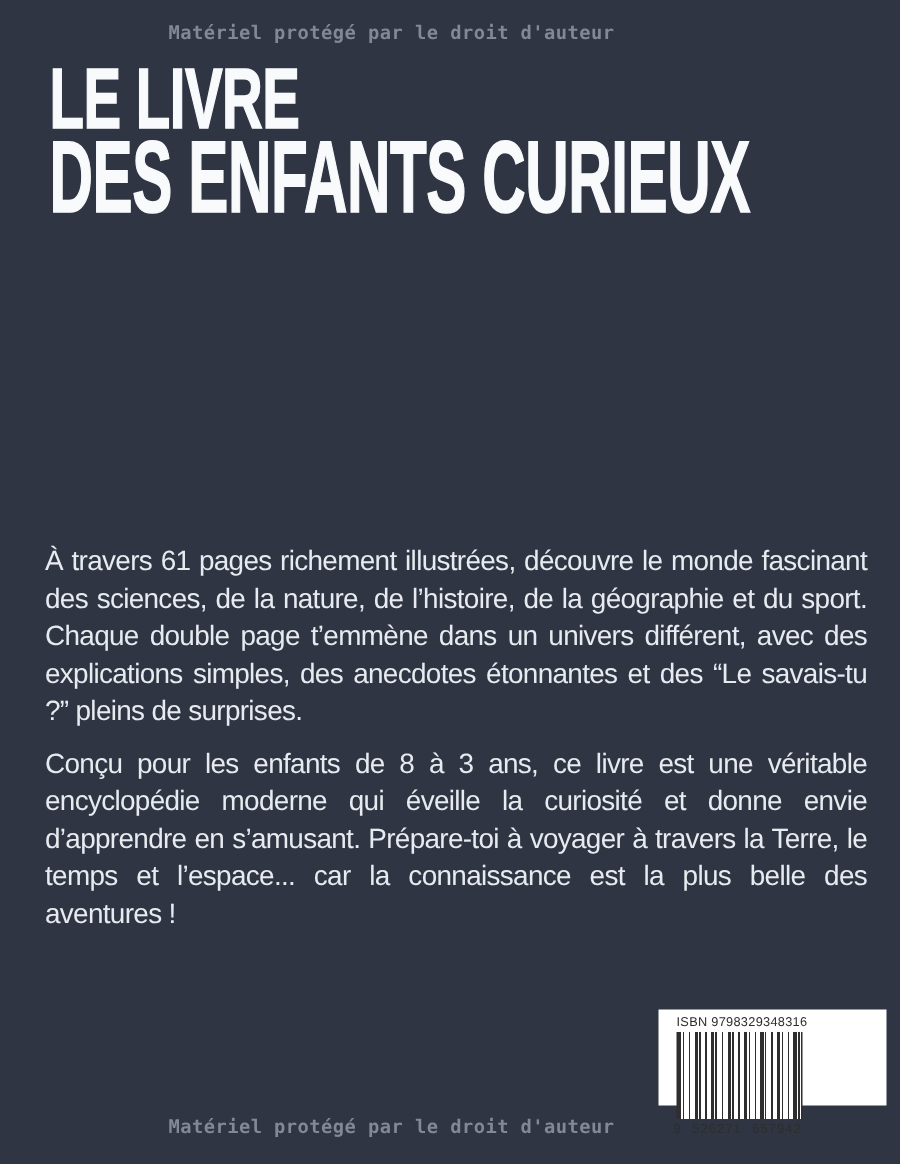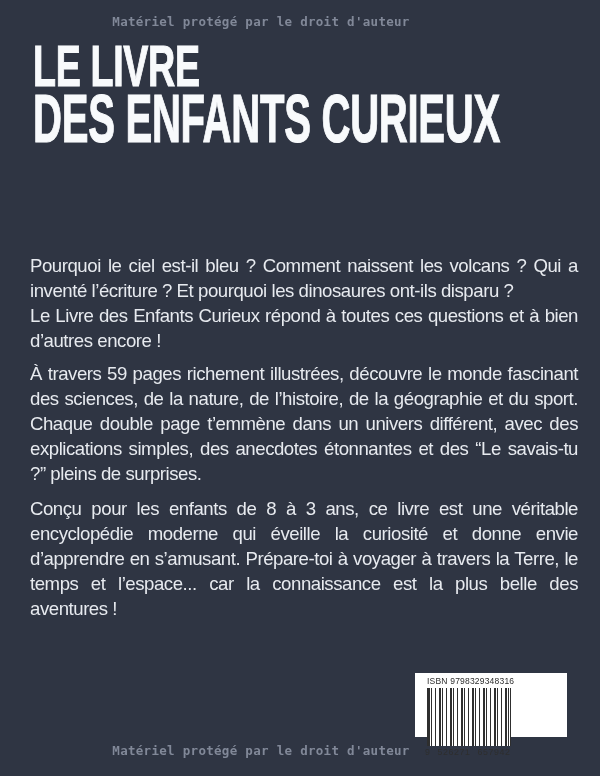--- a/index.html
+++ b/index.html
@@ -55,21 +55,21 @@
     letter-spacing:-0.45px;
     color:var(--body-text);
     text-align:justify;
     white-space:pre-line;
   }
   .p1{top:253px;}
   .p2{top:361px;}
   .p3{top:496px;}
 
   .barcode{
-    position:absolute;left:415px;top:673px;
+    position:absolute;left:439px;top:673px;
     width:152px;height:64px;
     background:var(--barcode-bg);
     padding:3px 22px 2px 6px;
     color:var(--barcode-ink);
   }
   .barcode .isbn{
     font-size:8.5px;letter-spacing:0.2px;
     margin-left:6px;margin-bottom:2px;
     white-space:nowrap;
   }
@@ -106,24 +106,22 @@
 <div class="cover">
 
   <div class="watermark top">Matériel protégé par le droit d'auteur</div>
 
   <h1 class="title">
     <span class="t t1">LE LIVRE</span>
     <span class="t t2">DES ENFANTS CURIEUX</span>
   </h1>
 
 
-  <p class="para p1">Pourquoi le ciel est-il bleu ? Comment naissent les volcans ? Qui a inventé l’écriture ? Et pourquoi les dinosaures ont-ils disparu ?
-Le Livre des Enfants Curieux répond à toutes ces questions et à bien d’autres encore !</p>
 
-  <p class="para p2">À travers 59 pages richement illustrées, découvre le monde fascinant des sciences, de la nature, de l’histoire, de la géographie et du sport. Chaque double page t’emmène dans un univers différent, avec des explications simples, des anecdotes étonnantes et des “Le savais-tu ?” pleins de surprises.</p>
+  <p class="para p2">À travers 61 pages richement illustrées, découvre le monde fascinant des sciences, de la nature, de l’histoire, de la géographie et du sport. Chaque double page t’emmène dans un univers différent, avec des explications simples, des anecdotes étonnantes et des “Le savais-tu ?” pleins de surprises.</p>
 
   <p class="para p3">Conçu pour les enfants de 8 à 3 ans, ce livre est une véritable encyclopédie moderne qui éveille la curiosité et donne envie d’apprendre en s’amusant. Prépare-toi à voyager à travers la Terre, le temps et l’espace... car la connaissance est la plus belle des aventures !</p>
 
   <div class="barcode">
     <div class="isbn">ISBN 9798329348316</div>
     <div class="row">
       <div class="main">
         <div class="main-bars"></div>
         <div class="digits">
           <span>9</span>

